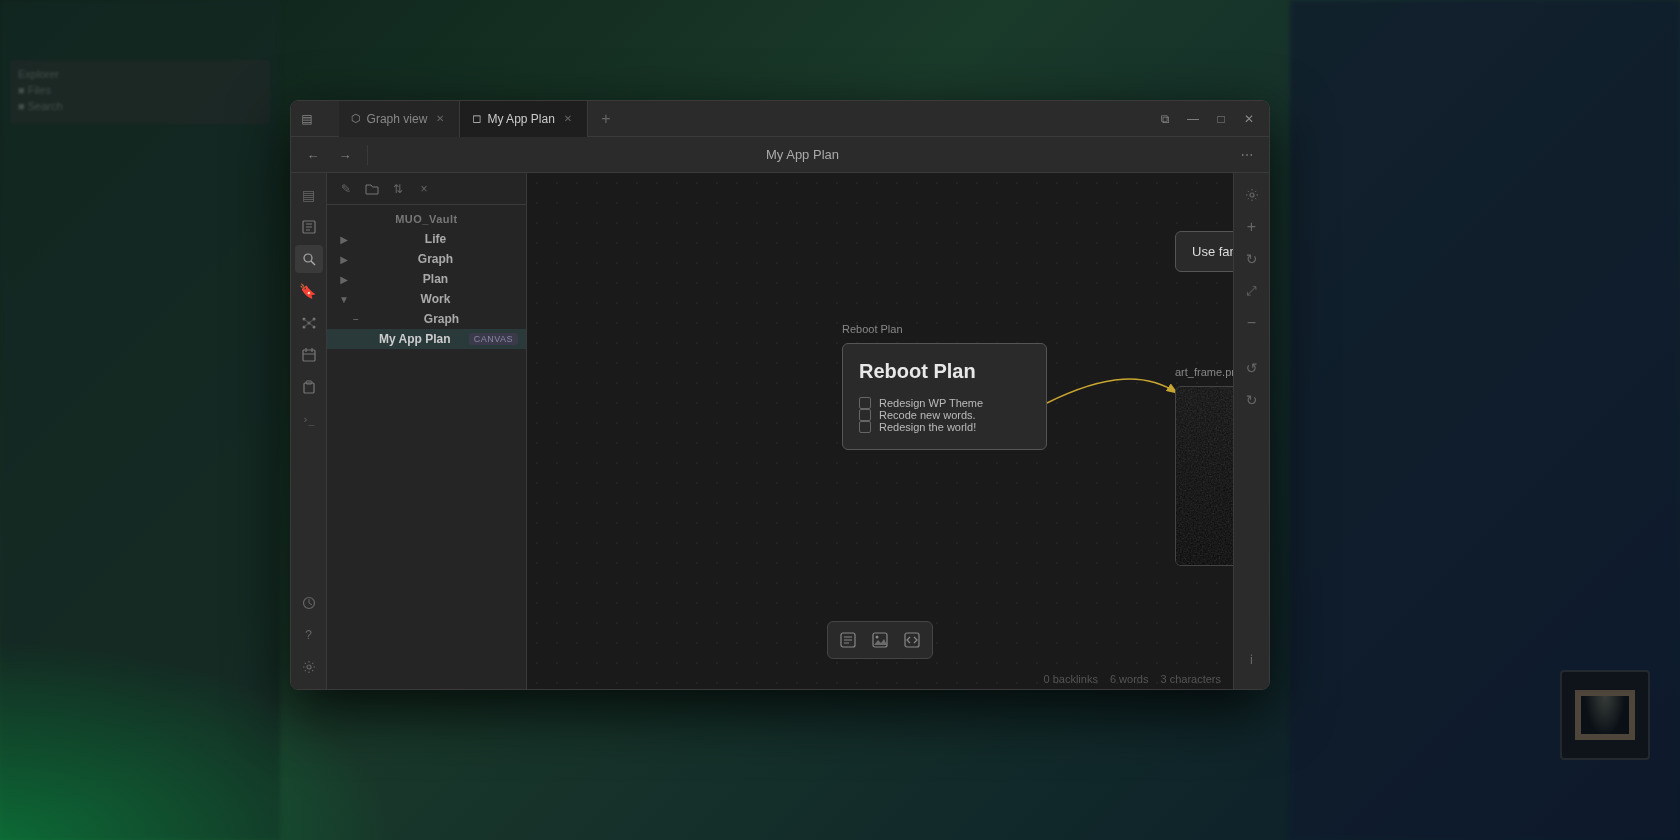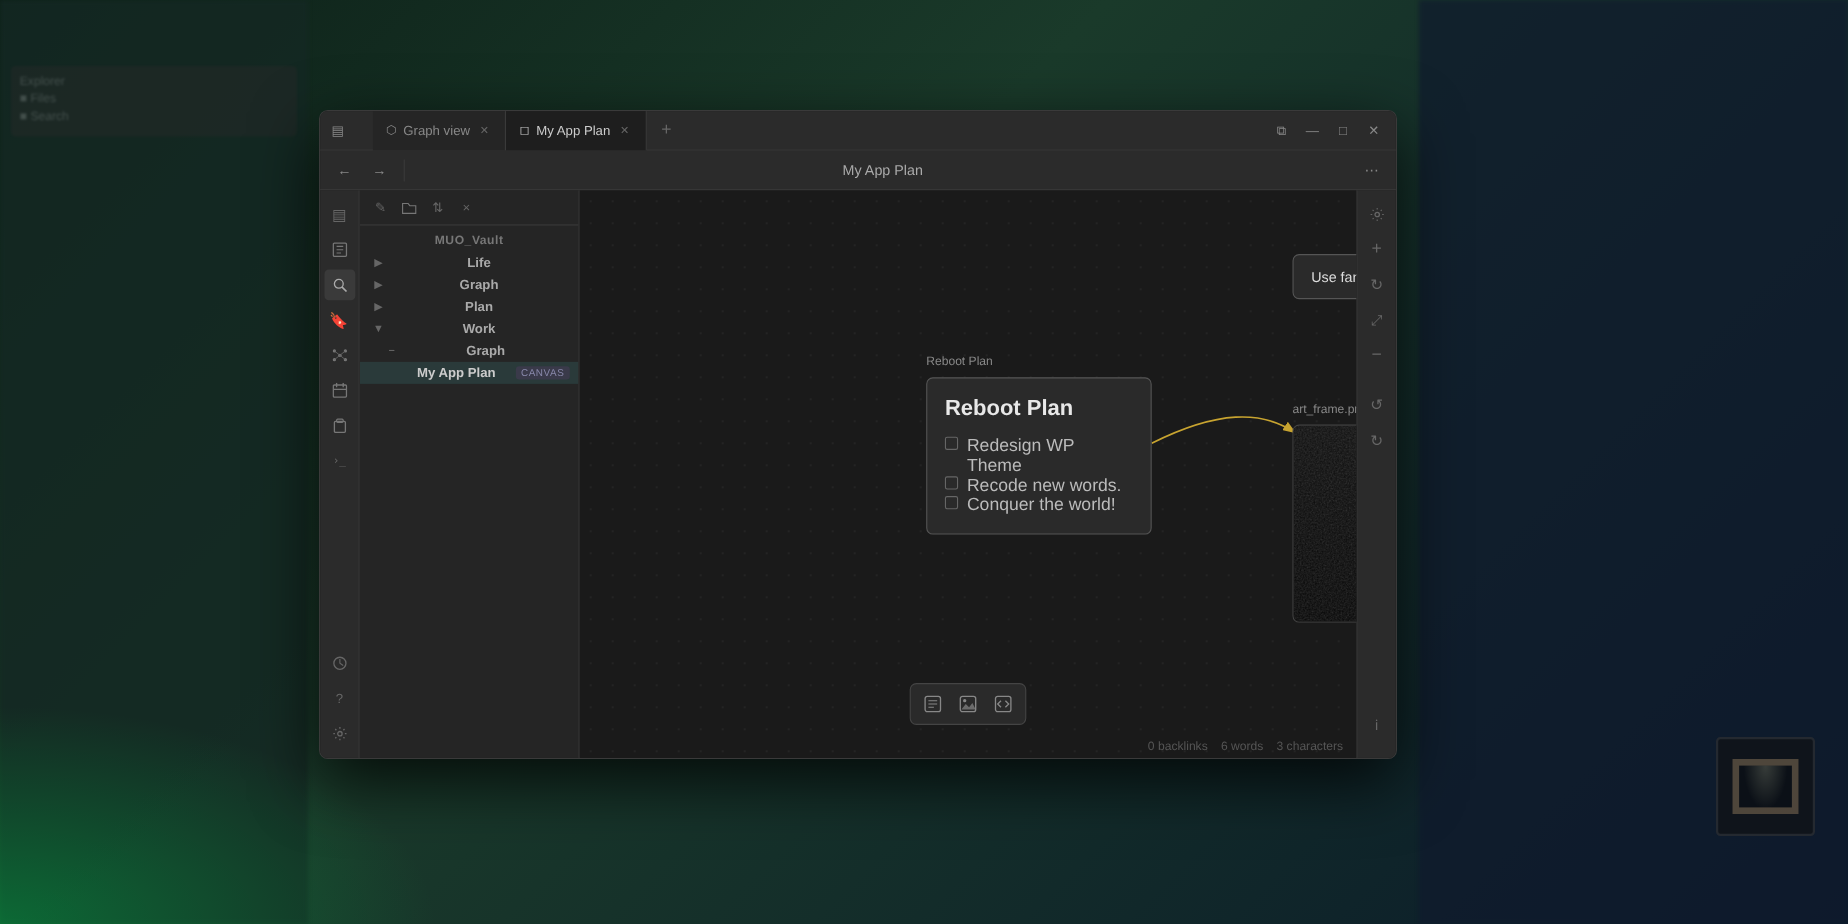--- a/index.html
+++ b/index.html
@@ -295,23 +295,23 @@
 
     .note-node-label {
       position: absolute;
       top: -20px; left: 0;
       font-size: 11px;
       color: #888;
     }
 
     .check-item {
       display: flex;
-      align-items: flex-start;
+      align-items: flex-end;
       gap: 8px;
-      font-size: 16px;
+      font-size: 11px;
       color: #bbb;
     }
 
     .check-box {
       width: 12px; height: 12px;
       border: 1.5px solid #666;
       border-radius: 2px;
       flex-shrink: 0;
       background: transparent;
     }
@@ -607,21 +607,21 @@
             <div class="check-item">
               <div class="check-box"></div>
               <span>Redesign WP Theme</span>
             </div>
             <div class="check-item">
               <div class="check-box"></div>
               <span>Recode new words.</span>
             </div>
             <div class="check-item">
               <div class="check-box"></div>
-              <span>Conquer the world!</span>
+              <span>Redesign the world!</span>
             </div>
           </div>
         </div>
       </div>
 
       <div style="position:absolute; left:648px; top:58px;">
         <div style="background:#2a2a2a; border:1.5px solid #555; border-radius:6px; padding:12px 16px; width:185px;">
           <p style="font-size:13px;color:#ddd;">Use fancy backgrounds!</p>
         </div>
       </div>

